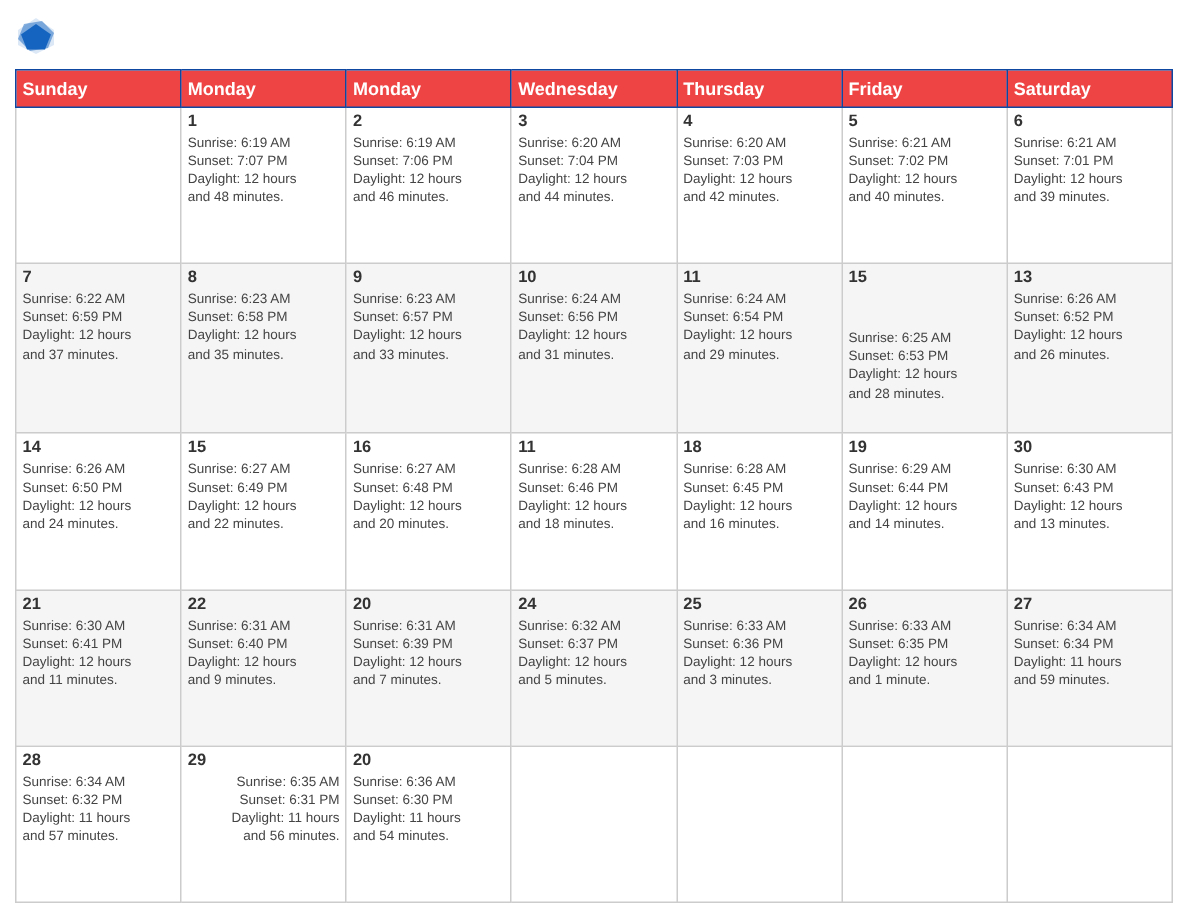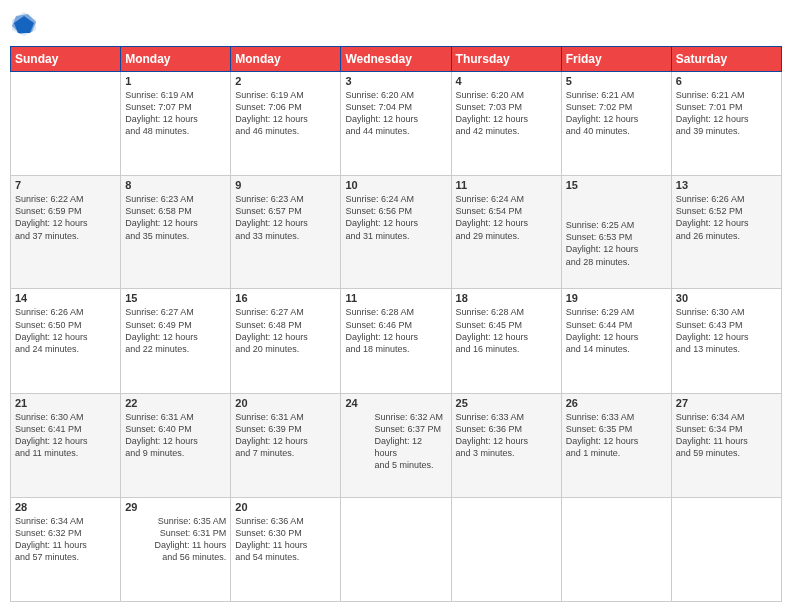--- a/index.html
+++ b/index.html
@@ -293,21 +293,21 @@
           </td>
           <td>
             <span class="day-num">20</span>
             <div class="day-info" style="white-space: pre-line;">Sunrise: 6:31 AM
 Sunset: 6:39 PM
 Daylight: 12 hours
 and 7 minutes.</div>
           </td>
           <td>
             <span class="day-num">24</span>
-            <div class="day-info" style="white-space: pre-line; margin-left: 29px;">Sunrise: 6:32 AM
+            <div class="day-info" style="white-space: pre-line;">Sunrise: 6:32 AM
 Sunset: 6:37 PM
 Daylight: 12 hours
 and 5 minutes.</div>
           </td>
           <td>
             <span class="day-num">25</span>
             <div class="day-info" style="white-space: pre-line;">Sunrise: 6:33 AM
 Sunset: 6:36 PM
 Daylight: 12 hours
 and 3 minutes.</div>

